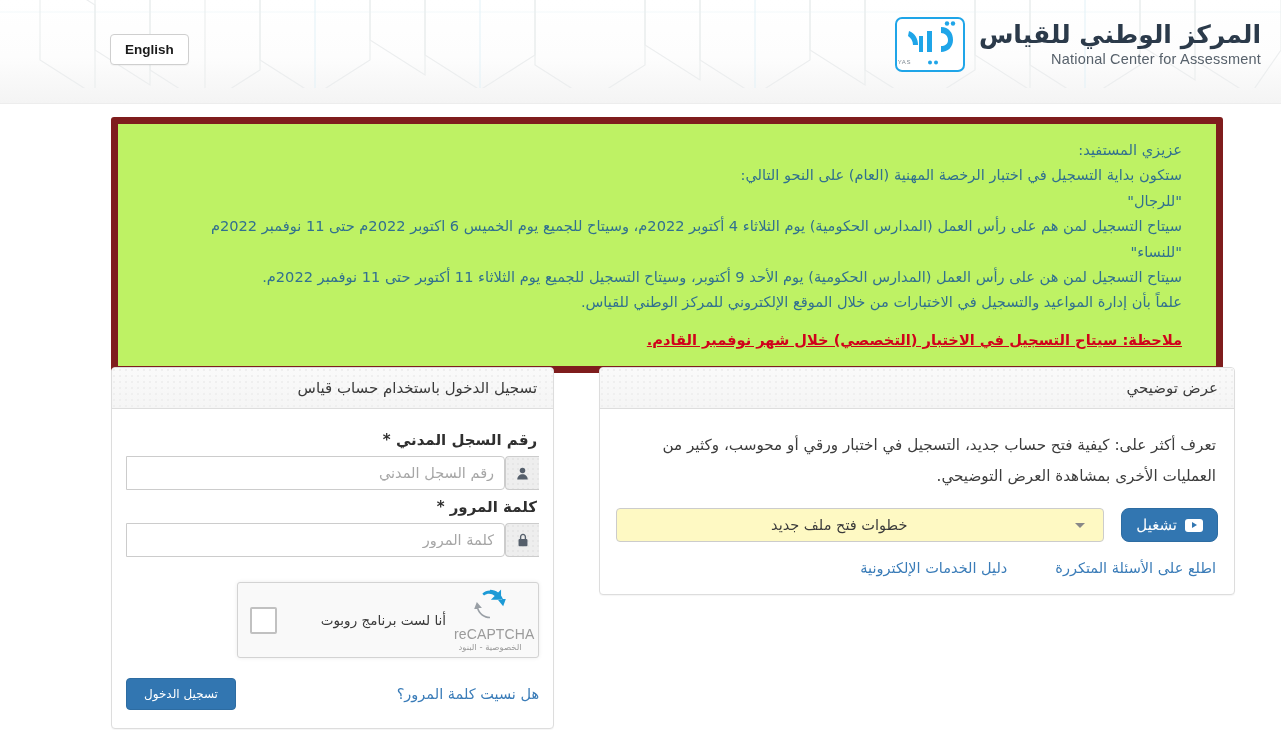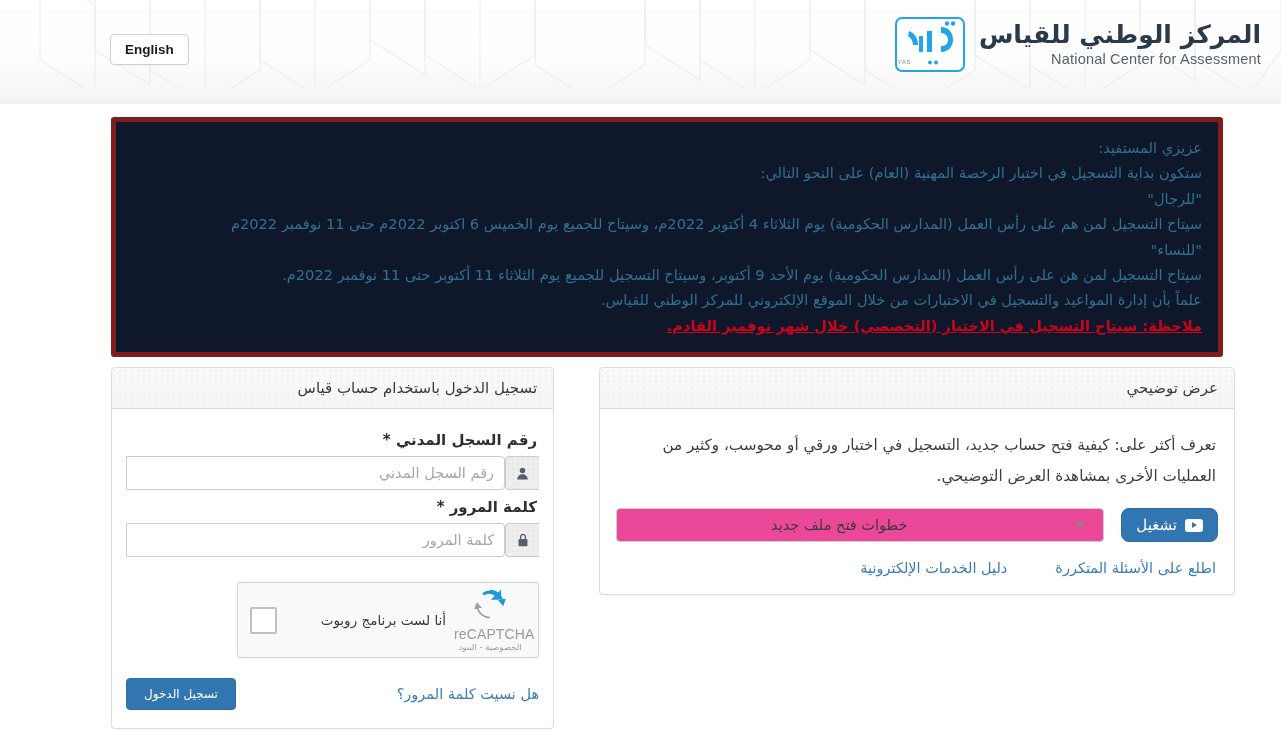--- a/index.html
+++ b/index.html
@@ -86,39 +86,39 @@
     border-radius: 7px;
     background: #ffffff;
     position: relative;
     flex: none;
   }
   .notice {
     position: absolute;
     left: 111px;
     top: 117px;
     width: 1112px;
-    background: #0f172a;
-    border: 5px solid #7f1d1d;
+    background: #bef264;
+    border: 7px solid #7f1d1d;
     border-radius: 3px;
-    padding: 13px 16px 14px 22px;
+    padding: 13px 34px 14px 22px;
     color: #31708f;
     text-align: right;
     direction: rtl;
   }
   .notice p {
     margin: 0;
     font-size: 14.6px;
     line-height: 25.4px;
     color: #31708f;
   }
   .notice p.note-red {
     color: #d0021b;
     text-decoration: underline;
     font-weight: bold;
-    margin-top: 0;
+    margin-top: 12px;
   }
 
   
   .panels {
     position: absolute;
     top: 367px;
     left: 111px;
     width: 1124px;
     display: flex;
     flex-direction: row-reverse;
@@ -283,21 +283,21 @@
     flex-direction: row-reverse;
     align-items: center;
     gap: 17px;
     direction: rtl;
   }
   .demo-select {
     flex: 1;
     height: 34px;
     border: 1px solid #cccccc;
     border-radius: 4px;
-    background: #ec4899;
+    background: #fef9c3;
     display: flex;
     flex-direction: row;
     align-items: center;
     padding: 0 18px;
     font-size: 14.5px;
     color: #3a3a3a;
     cursor: pointer;
     direction: rtl;
     gap: 32px;
   }

